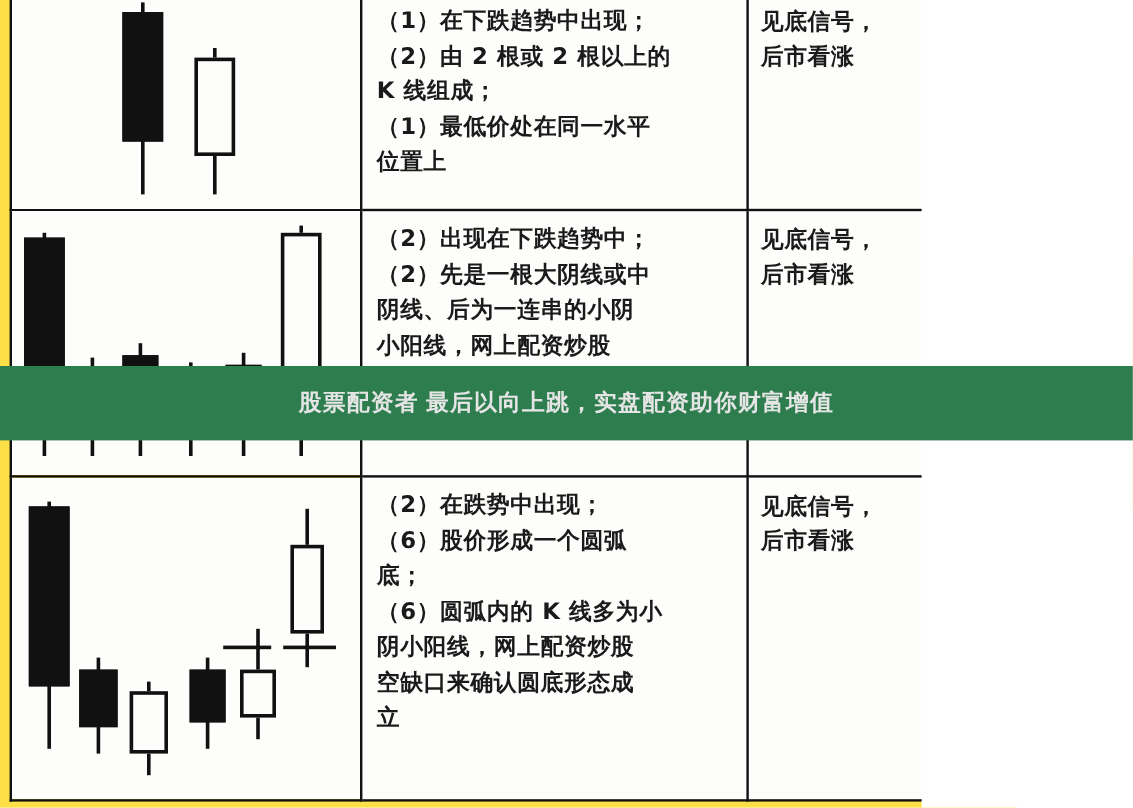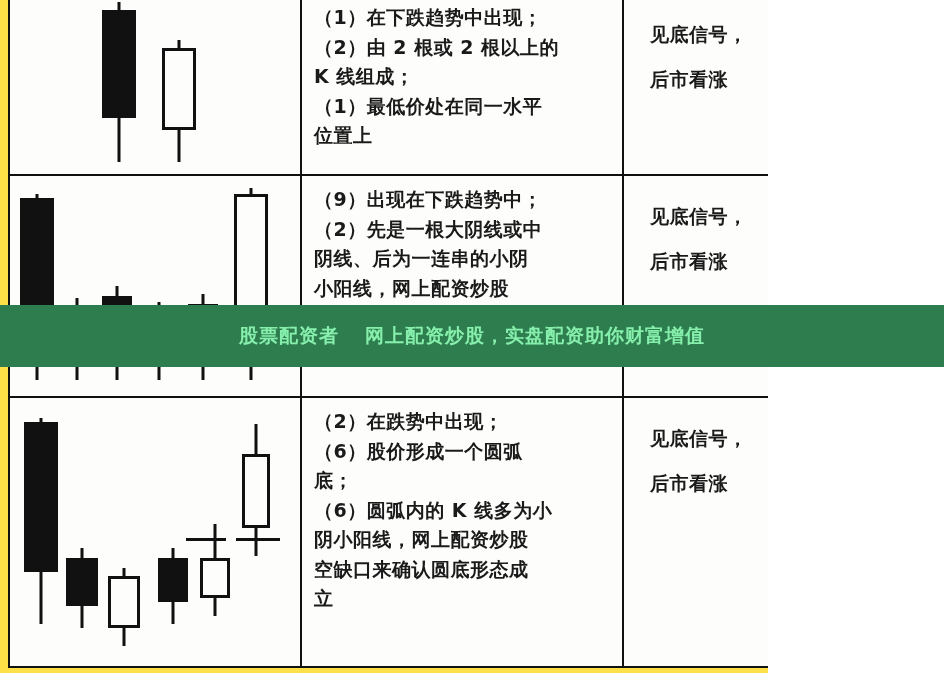--- a/index.html
+++ b/index.html
@@ -55,21 +55,21 @@
 
   .sig {
     padding: 10px 6px 10px 10px;
     font-family: "DejaVu Sans", "Liberation Sans", sans-serif;
     font-size: 19px;
     line-height: 1.5;
     color: #1a1a1a;
     letter-spacing: 0.5px;
     font-weight: 600;
   }
-  .sig p { margin: 16px; }
+  .sig p { margin: 0; }
 
   .chartcell { position: relative; }
   .chart {
     position: relative;
     width: 100%;
     height: 100%;
   }
 
   
   .cdl { position: absolute; }
@@ -106,22 +106,21 @@
     width: 944px;
     height: 62px;
     background: #2e7d4f;
     display: flex;
     align-items: center;
     justify-content: center;
   }
   #banner .banner-inner {
     display: flex;
     align-items: center;
-    gap: 10px;
-    color: #86efac;
+    color: #e5e5e5;
     font-family: "DejaVu Sans", "Liberation Sans", sans-serif;
     font-size: 19px;
     font-weight: bold;
     letter-spacing: 1px;
     white-space: nowrap;
   }
   #banner .sep { width: 6px; }
 </style>
 </head>
 <body>
@@ -185,21 +184,21 @@
             <div class="body" style="top:10px; height:54px;"></div>
           </div>
           <div class="cdl hollow" style="left:224px; top:12px; width:34px; height:192px;">
             <div class="wick" style="top:0; height:192px;"></div>
             <div class="body" style="top:6px; height:160px;"></div>
           </div>
         </div>
       </td>
       <td class="col-desc">
         <div class="desc">
-          <p>（9）出现在下跌趋势中；</p>
+          <p>（2）出现在下跌趋势中；</p>
           <p>（2）先是一根大阴线或中</p>
           <p>阴线、后为一连串的小阴</p>
           <p>小阳线，网上配资炒股</p>
           <p>阳线</p>
         </div>
       </td>
       <td class="col-sig">
         <div class="sig">
           <p>见底信号，</p>
           <p>后市看涨</p>
@@ -261,15 +260,15 @@
   </tbody>
     </table>
 
   <div class="scan-edge"></div>
 </div>
 
 <div id="banner">
   <div class="banner-inner">
     <span>股票配资者</span>
     <span class="sep"></span>
-    <span>网上配资炒股，实盘配资助你财富增值</span>
+    <span>最后以向上跳，实盘配资助你财富增值</span>
   </div>
 </div>
 
 </body></html>

